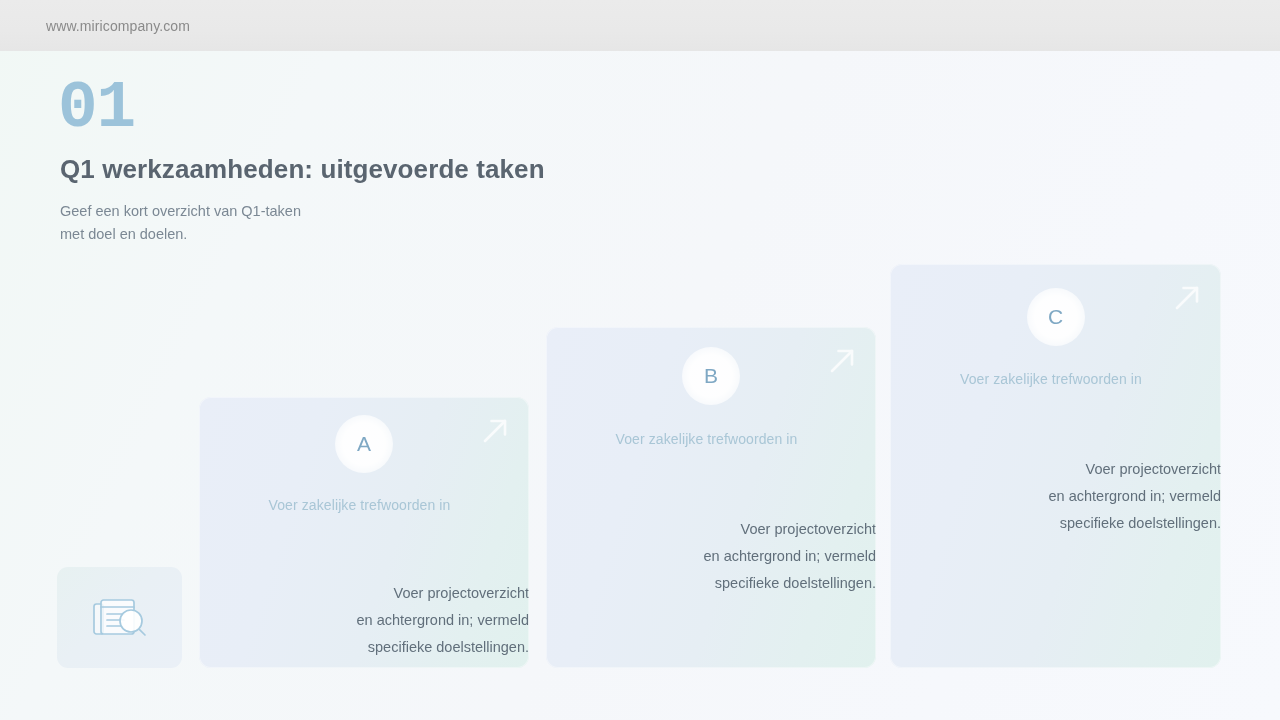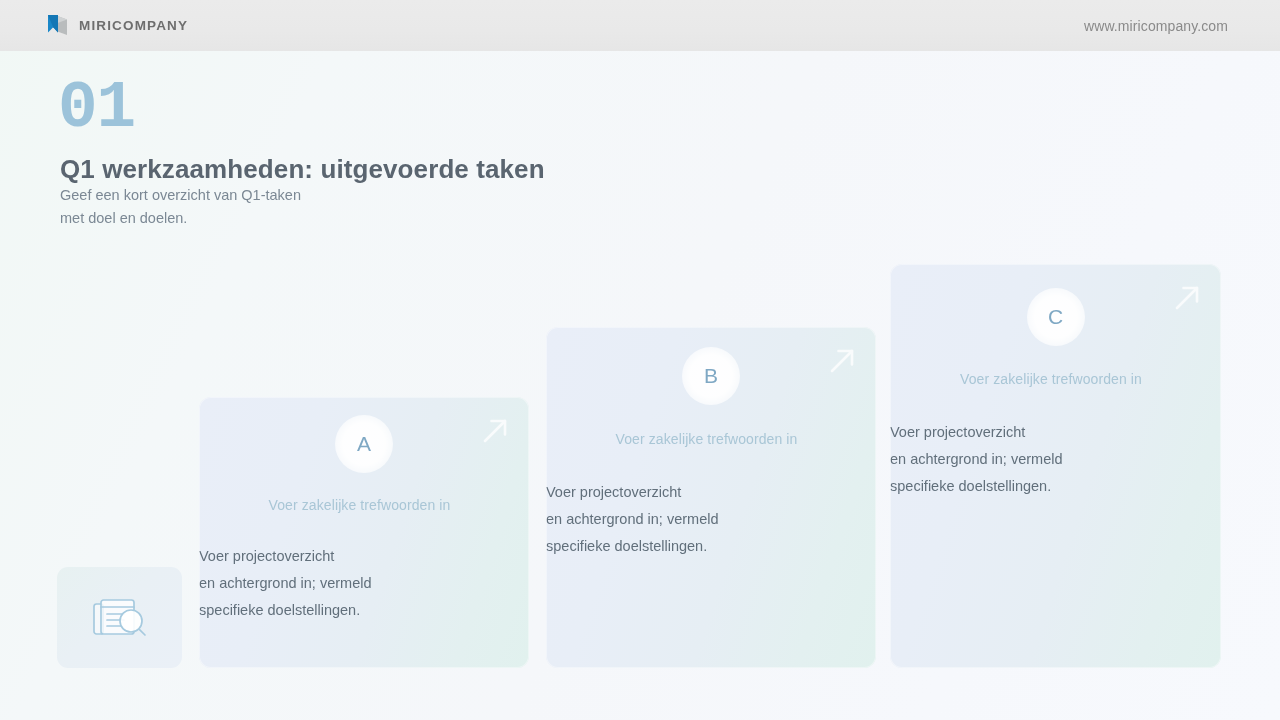--- a/index.html
+++ b/index.html
@@ -77,21 +77,21 @@
     left:60px;
     top:154px;
     font-size:26px;
     font-weight:700;
     letter-spacing:0.1px;
     color:#5a6570;
   }
   .subcopy {
     position:absolute;
     left:60px;
-    top:184px;
+    top:200px;
     font-size:14.5px;
     line-height:1.62;
     color:#7b8894;
     white-space:pre-line;
   }
 
   
   .icon-tile {
     position:absolute;
     left:57px;
@@ -172,46 +172,36 @@
     color:#a9c6d6;
     letter-spacing:0.1px;
   }
   .card-a .card-kw { top:100px; }
   .card-b .card-kw { top:104px; }
   .card-c .card-kw { top:107px; }
 
   .card-body {
     position:absolute;
     left:0; right:0;
-    text-align:left;
+    text-align:right;
     font-size:14.5px;
     line-height:1.86;
     color:#616f7b;
     white-space:pre-line;
+    margin-top:37px;
   }
   .card-a .card-body { top:146px; }
   .card-b .card-body { top:152px; }
   .card-c .card-body { top:155px; }
 </style>
 </head>
 <body>
 
 <div class="topbar">
 
-  <div class="brand">
-    <span class="logo-mark">
-      <svg width="22" height="26" viewBox="0 0 22 26">
-        <path d="M11.5 3 L21 6.5 L21 22 L11.5 18.5 Z" fill="#b9bcbd"></path>
-        <path d="M11.6 3 L21 6.5 L11.6 10 Z" fill="#cfd2d3"></path>
-        <path d="M2 2 L12 2 L12 19.5 L7.2 14.2 L2 19.5 Z" fill="#1a87c8"></path>
-        <path d="M2 2 L12 2 L12 19.5 L7.2 14.2 Z" fill="#1477b5"></path>
-      </svg>
-    </span>
-    <span class="brand-name">MIRICOMPANY</span>
-  </div>
 
   <span class="site-url">www.miricompany.com</span>
 </div>
 
 <div class="big-number">01</div>
 
 <div class="headline">Q1 werkzaamheden: uitgevoerde taken</div>
 
 <div class="subcopy">Geef een kort overzicht van Q1-taken
 met doel en doelen.</div>

